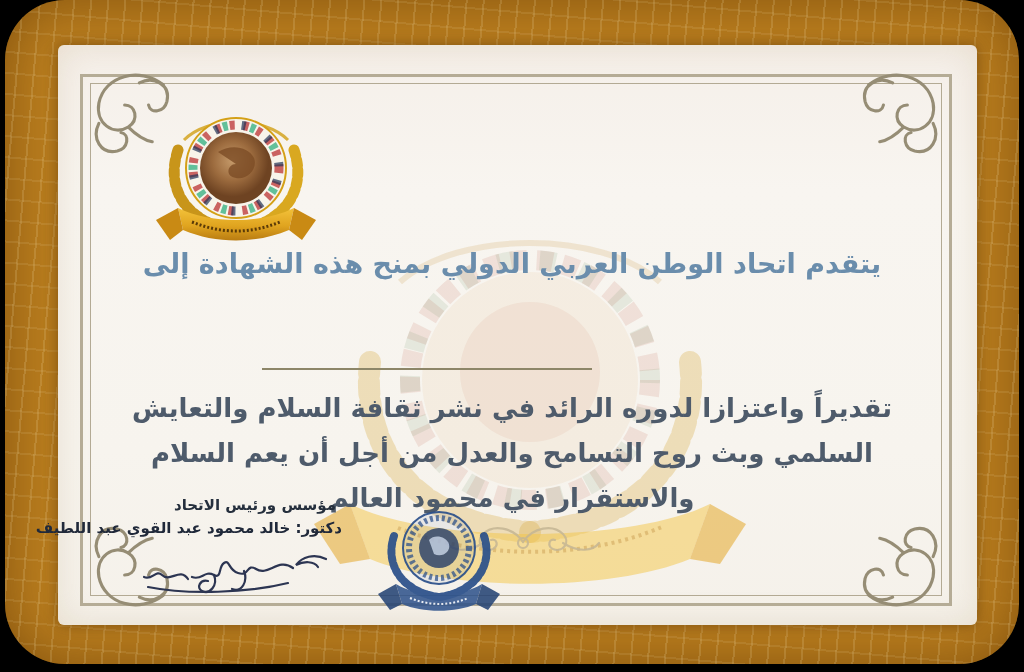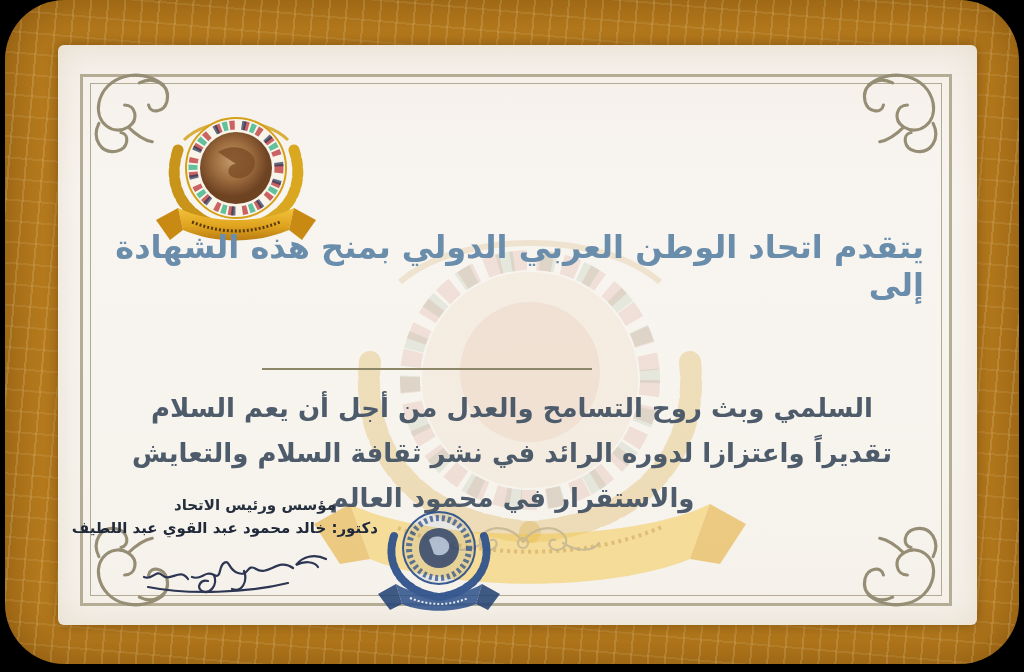--- a/index.html
+++ b/index.html
@@ -33,31 +33,31 @@
   
   .watermark{position:absolute;left:308px;top:212px;z-index:1;pointer-events:none;}
   
   .logo{position:absolute;left:148px;top:100px;width:180px;height:148px;z-index:5;}
   
   .titleblock{position:absolute;left:355px;top:86px;width:340px;text-align:center;z-index:5;}
   .titleblock .rline{height:3px;background:#a63b3c;width:300px;margin:1px auto;border-radius:2px;}
   .title-text{margin:1px 0;font-size:38px;font-weight:bold;color:#b23538;direction:rtl;
     letter-spacing:1px;text-shadow:0 1px 0 rgba(120,20,20,.25);}
   
-  .intro{position:absolute;left:100px;right:100px;top:228px;direction:rtl;
-    font-size:32px;font-weight:600;color:#6a8dac;z-index:5;}
+  .intro{position:absolute;left:100px;right:100px;top:248px;text-align:center;direction:rtl;
+    font-size:27px;font-weight:600;color:#6a8dac;z-index:5;}
   .recipient{position:absolute;left:60px;right:60px;top:296px;text-align:center;direction:rtl;
     font-size:41px;font-weight:800;color:#121212;z-index:5;}
   .name-underline{position:absolute;left:262px;top:368px;width:330px;height:2px;background:#8d8668;z-index:5;}
   .bodytext{position:absolute;left:110px;right:110px;top:386px;text-align:center;direction:rtl;
     font-size:26px;font-weight:700;color:#4e5b6b;line-height:45px;z-index:5;}
   .role-line{position:absolute;left:150px;width:210px;top:496px;text-align:center;direction:rtl;
     font-size:15px;font-weight:bold;color:#252f3d;z-index:6;white-space:nowrap;}
   .sig-name-line{position:absolute;left:82px;width:260px;top:519px;text-align:right;direction:rtl;
-    font-size:15px;font-weight:bold;color:#20293a;z-index:6;white-space:nowrap;margin-left:36px;}
+    font-size:15px;font-weight:bold;color:#20293a;z-index:6;white-space:nowrap;}
   .signature{position:absolute;left:118px;top:543px;z-index:6;}
   .stamp{position:absolute;left:366px;top:500px;z-index:6;opacity:.92;}
   .mid-flourish{position:absolute;left:443px;top:519px;z-index:5;opacity:.85;}
 </style>
 </head>
 <body>
 
 <div class="stage">
 
   <div class="frame">
@@ -143,22 +143,22 @@
     <path d="M146,108 L168,120 L154,140 L141,130 Z" fill="#c98a14"></path>
     <path d="M44,122 C74,134 102,134 132,122" fill="none" stroke="#5a3a08" stroke-width="3" stroke-dasharray="2 2"></path>
   </svg>
 
 
   <div class="intro">يتقدم اتحاد الوطن العربي الدولي بمنح هذه الشهادة إلى</div>
 
   <div class="name-underline"></div>
 
   <div class="bodytext">
+    <div>تقديراً واعتزازا لدوره الرائد  في نشر ثقافة السلام والتعايش</div>
     <div>السلمي وبث روح التسامح والعدل من أجل أن يعم السلام</div>
-    <div>تقديراً واعتزازا لدوره الرائد  في نشر ثقافة السلام والتعايش</div>
     <div>والاستقرار في محمود العالم</div>
   </div>
 
   <div class="role-line">مؤسس ورئيس الاتحاد</div>
   <div class="sig-name-line">دكتور: خالد محمود عبد القوي عبد اللطيف</div>
 
   <svg class="signature" width="215" height="58" viewBox="0 0 215 58">
     <g fill="none" stroke="#2c3552" stroke-width="2.2" stroke-linecap="round">
       <path d="M208,16 C196,10 184,14 178,22 C186,18 196,18 200,24"></path>
       <path d="M175,25 C160,14 150,34 138,26 C128,20 132,34 120,30 C110,27 112,16 106,20 C100,24 104,36 96,32 C86,27 84,38 74,34"></path>

